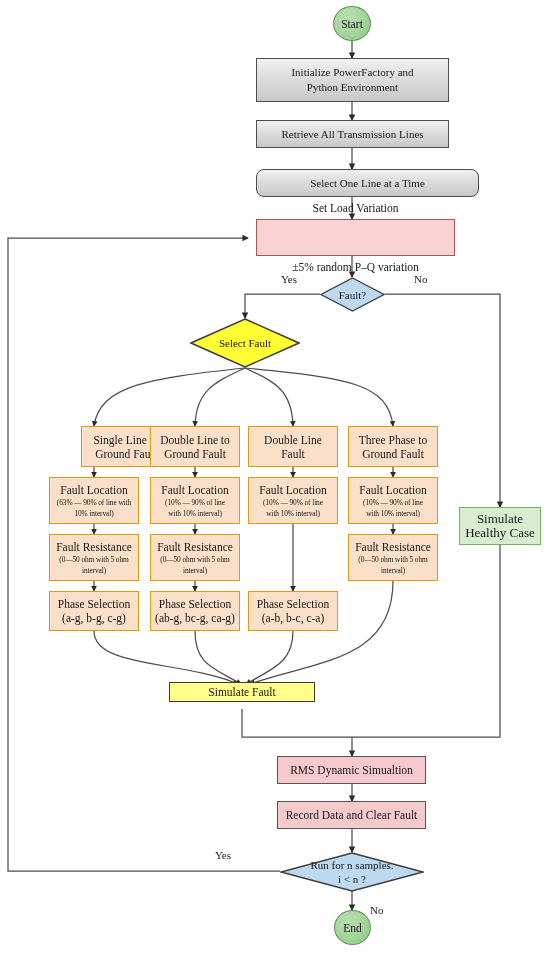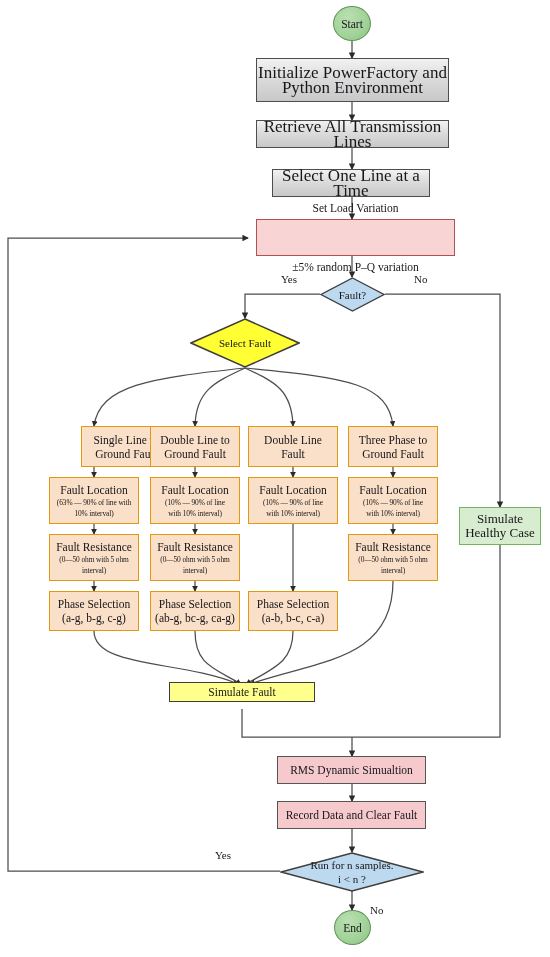--- a/index.html
+++ b/index.html
@@ -37,21 +37,21 @@
   .terminator {
     border-radius: 50%;
     background: radial-gradient(circle at 38% 32%, #b9e0b0 0%, #a3d39a 55%, #8cc383 100%);
     border: 1.4px solid #5e9455;
     font-size: 11.5px;
   }
   
   .proc-grey {
     background: linear-gradient(to bottom, #f2f2f2 0%, #dcdcdc 45%, #c8c8c8 100%);
     border: 1.4px solid #4d4d4d;
-    font-size: 17px;
+    font-size: 11px;
     line-height: 15px;
   }
   
   .proc-pink {
     background: #f9d4d4;
     border: 1.4px solid #b05252;
     font-size: 11.5px;
     line-height: 15px;
   }
   .proc-pink2 {
@@ -188,21 +188,21 @@
 
   <div class="node proc-grey" style="left:256px; top:58px; width:193px; height:44px;">
     <span>Initialize PowerFactory and</span>
     <span>Python Environment</span>
   </div>
 
   <div class="node proc-grey" style="left:256px; top:120px; width:193px; height:28px;">
     <span>Retrieve All Transmission Lines</span>
   </div>
 
-  <div class="node proc-grey" style="left:272px; top:169px; width:158px; height:28px;">
+  <div class="node proc-grey" style="left:256px; top:169px; width:223px; height:28px;border-radius:8px;">
     <span>Select One Line at a Time</span>
   </div>
 
   <div class="node proc-pink" style="left:256px; top:219px; width:199px; height:37px;gap:44px;">
     <span>Set Load Variation</span>
     <span>±5% random P–Q variation</span>
   </div>
 
   <div class="diamond-wrap" style="left:320px; top:277px; width:65px; height:35px;">
     <svg class="diamond-shape" viewBox="0 0 65 35" preserveAspectRatio="none">

